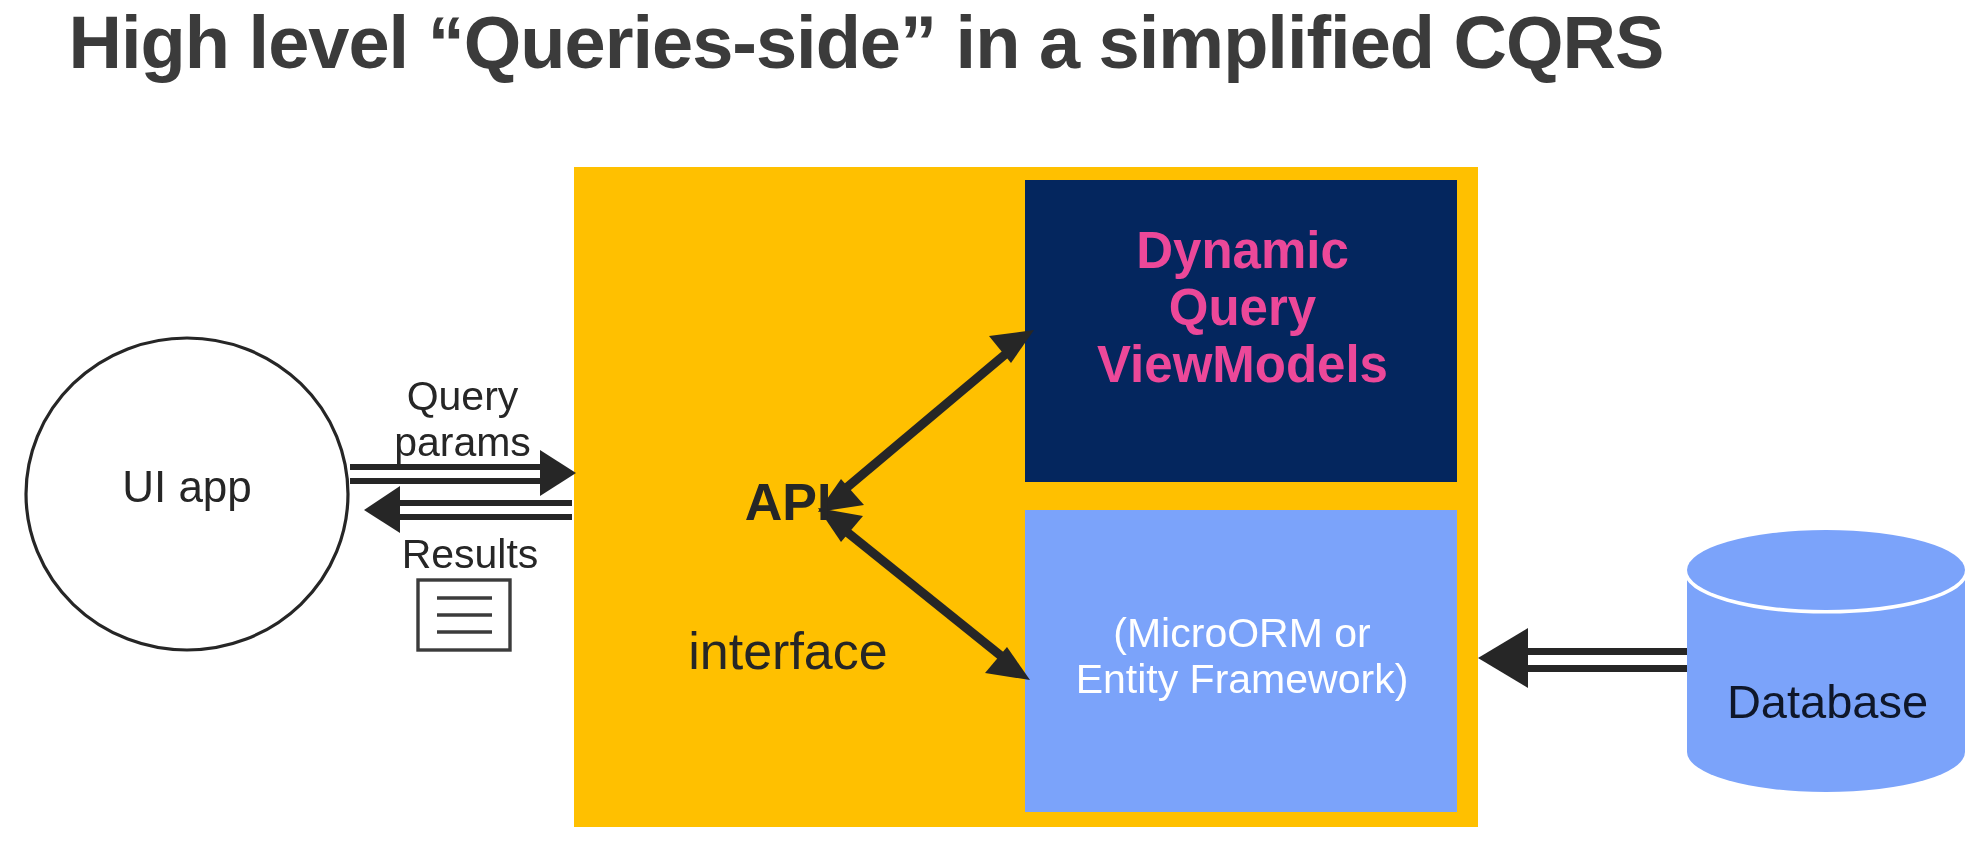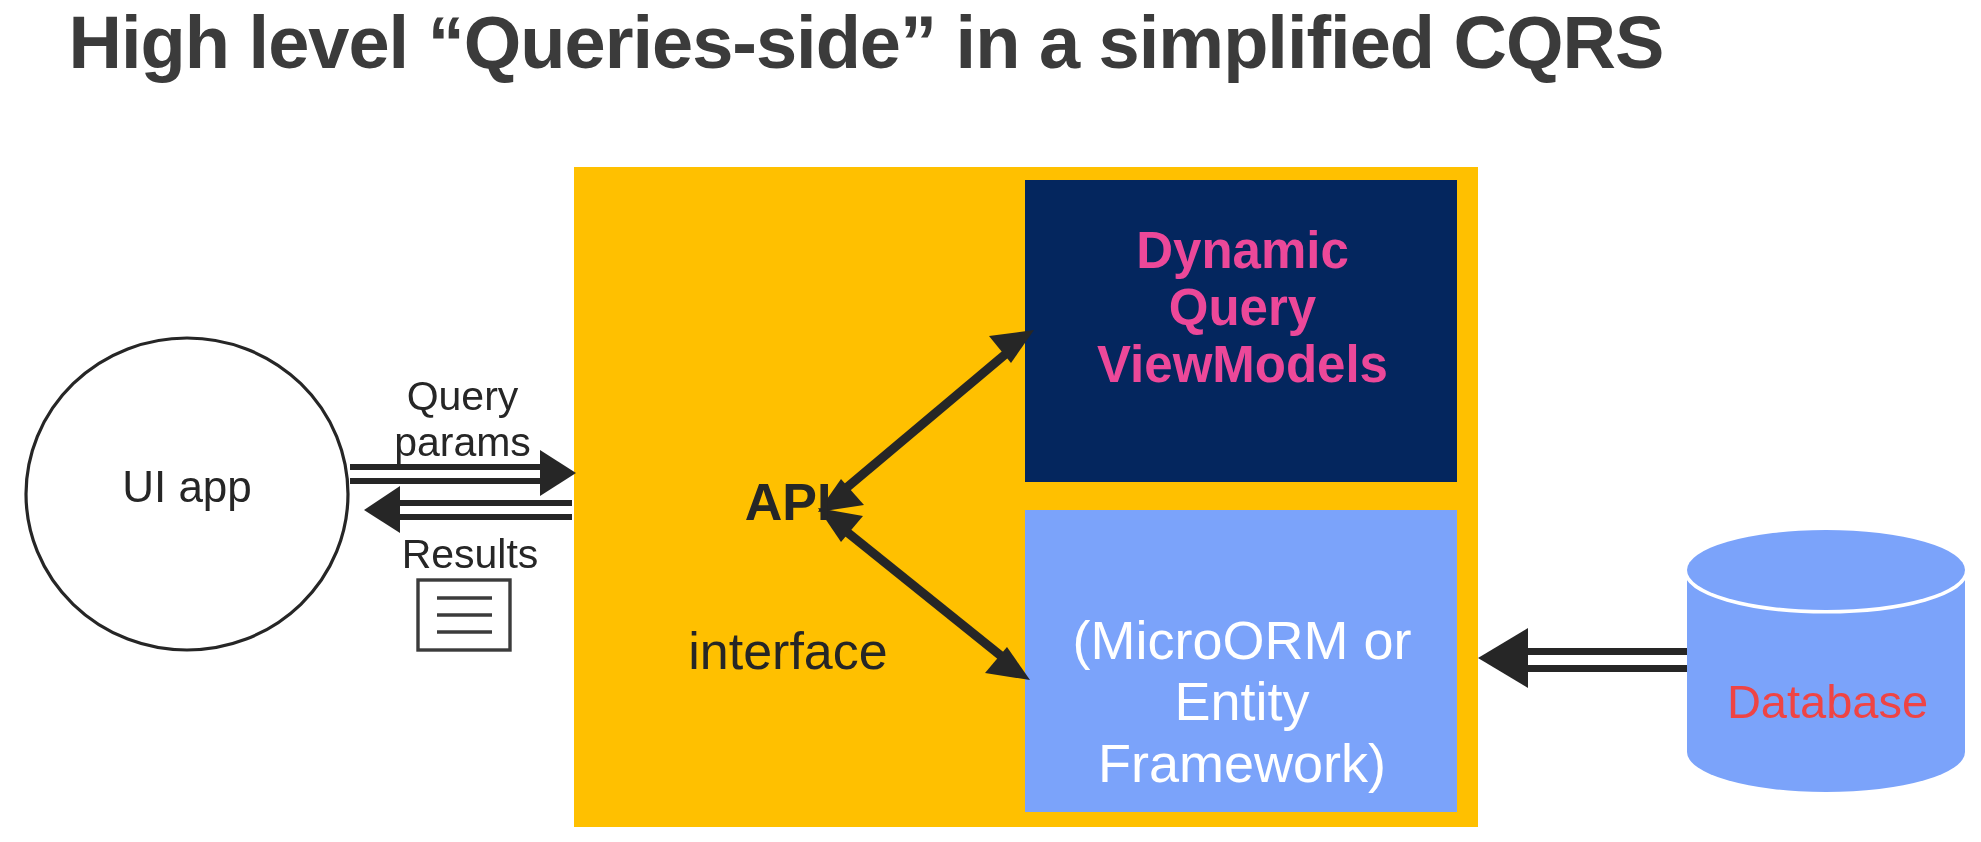--- a/index.html
+++ b/index.html
@@ -92,28 +92,28 @@
   }
 
   #infrastructure-label {
     left: 1028px;
     top: 558px;
     width: 428px;
     font-size: 46px;
     color: #ffffff;
   }
   #infrastructure-label .strong { font-weight: bold; display: block; font-size: 47px; }
-  #infrastructure-label .light  { font-weight: normal; display: block; font-size: 54px; line-height: 1.14;}
+  #infrastructure-label .light  { font-weight: normal; display: block; font-size: 41px; line-height: 1.14;}
 
   #database-label {
     left: 1690px;
     top: 676px;
     width: 275px;
     font-size: 47px;
-    color: #ef4444;
+    color: #0f172a;
   }
 </style>
 </head>
 <body>
 
 <div id="diagram-title">High level “Queries-side” in a simplified CQRS</div>
 
 <svg id="diagram-canvas" viewBox="0 0 1981 842">
 
   <rect x="574" y="167" width="904" height="660" fill="#FFC000"></rect>

